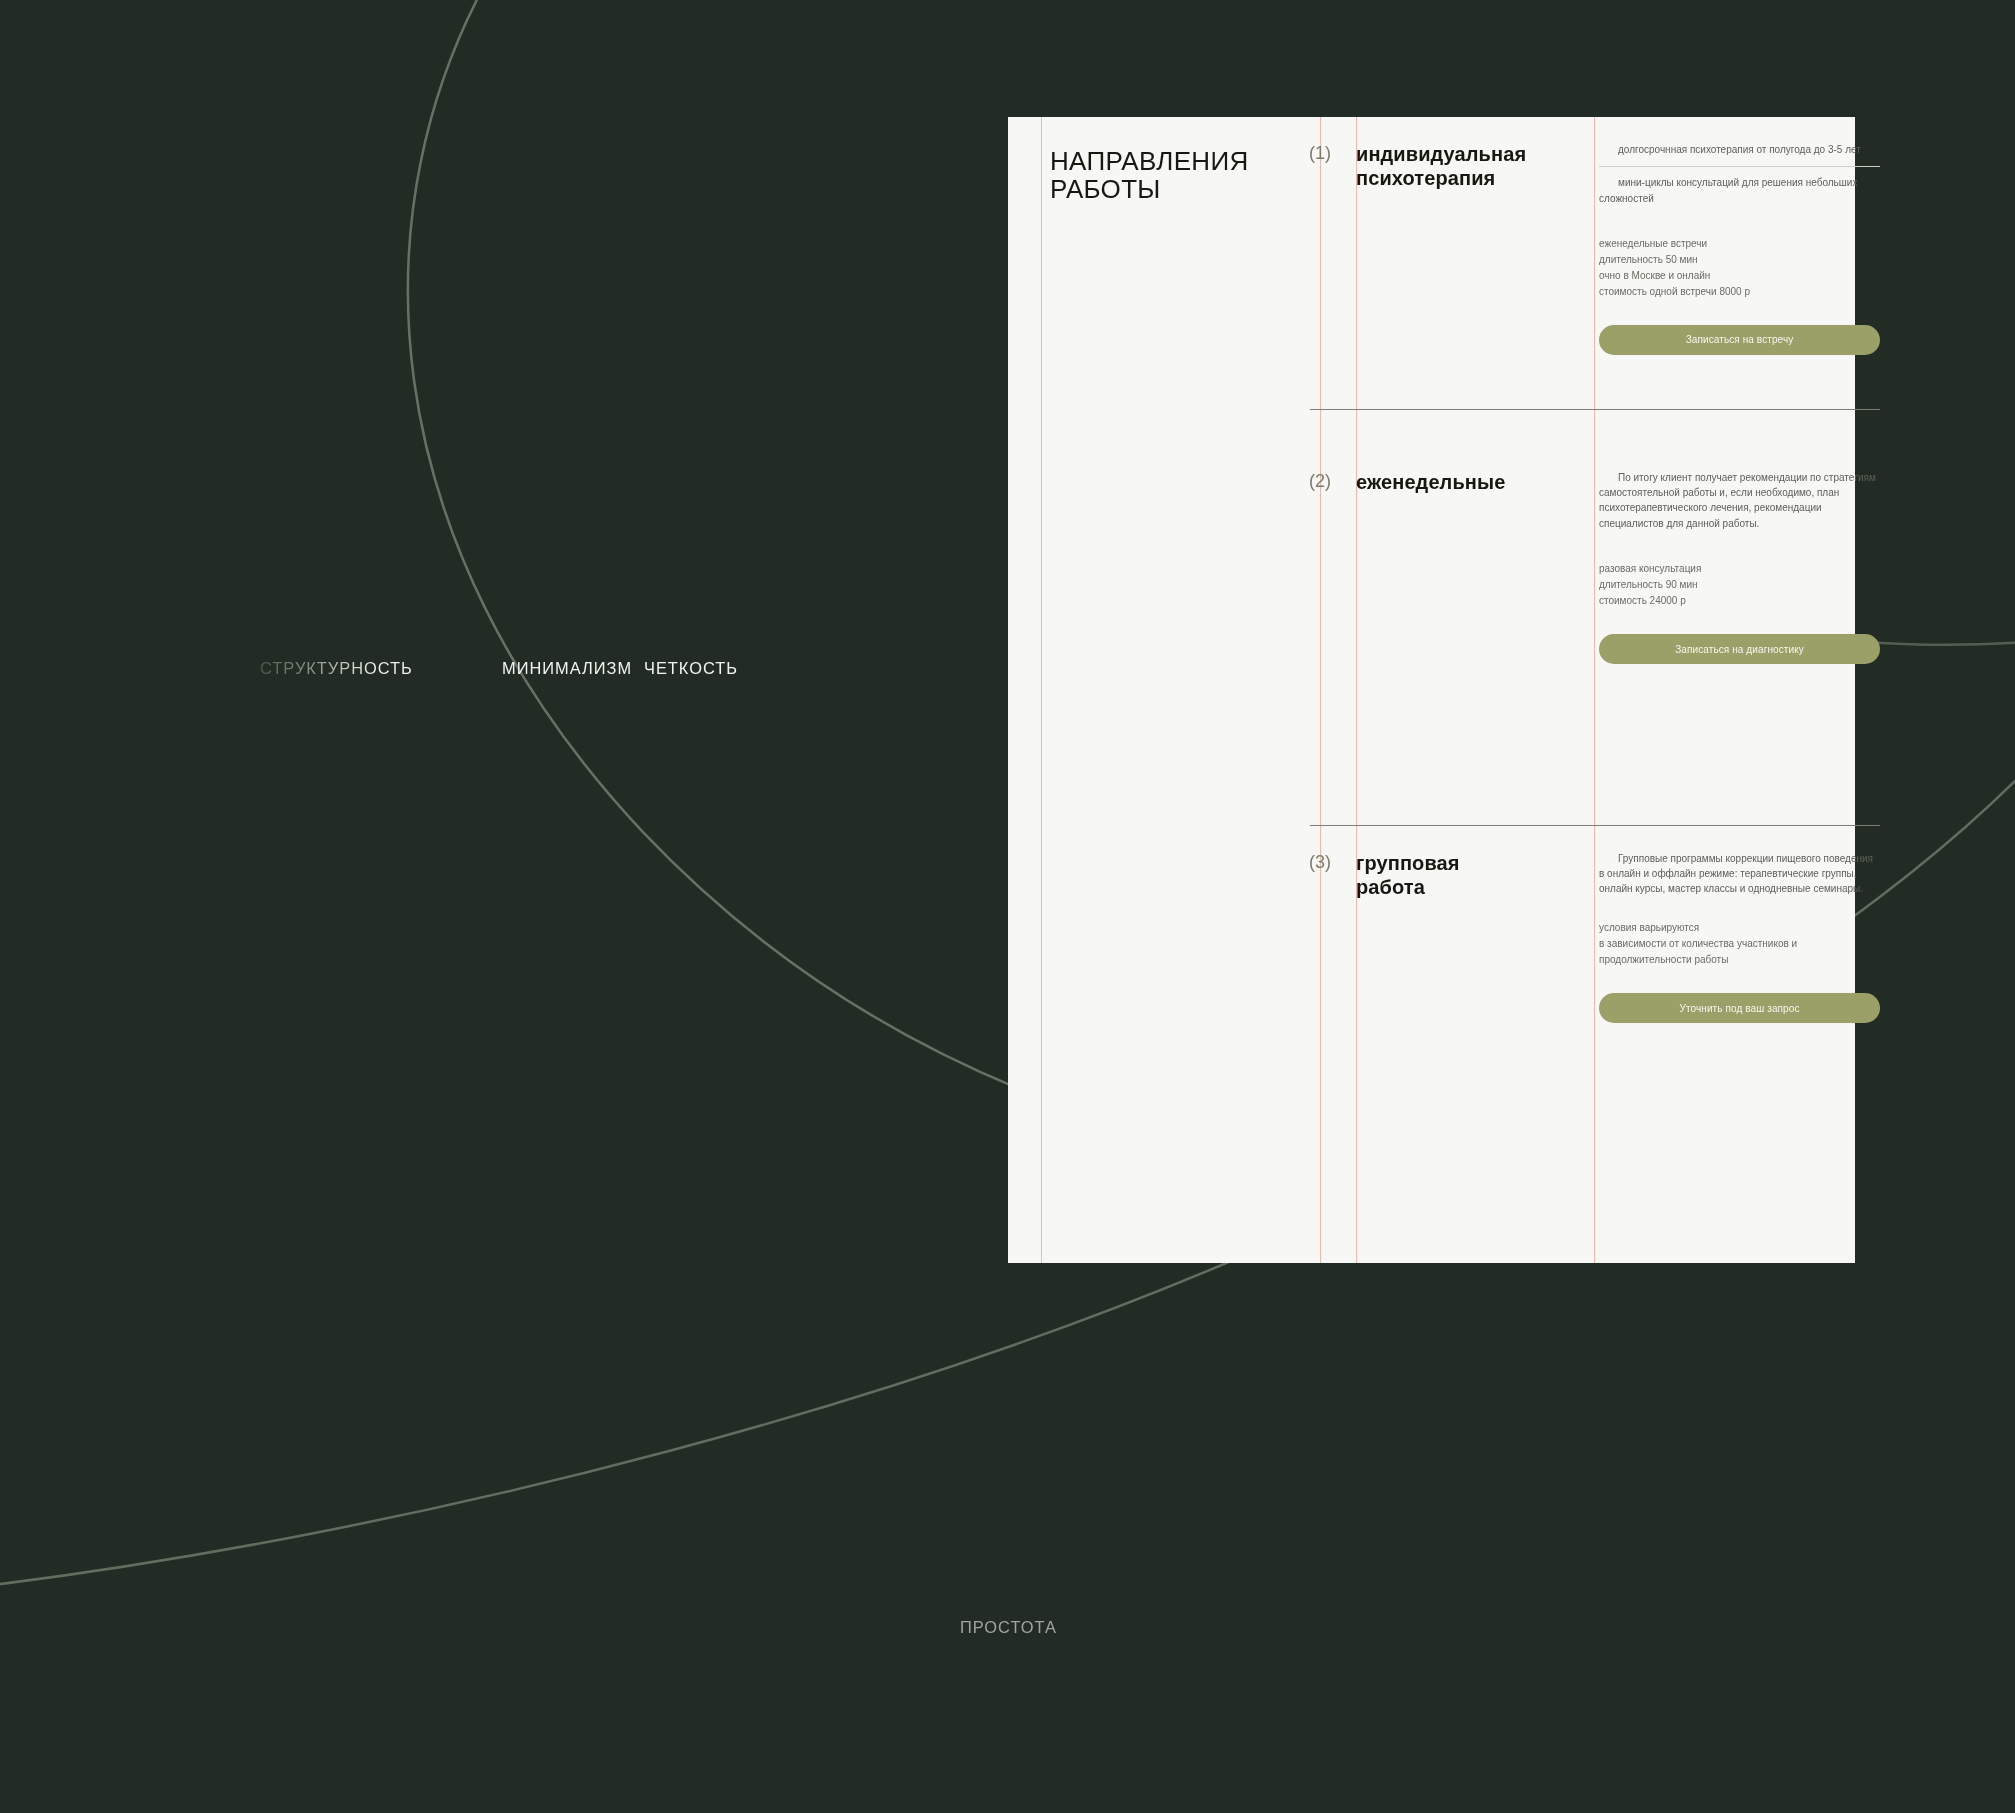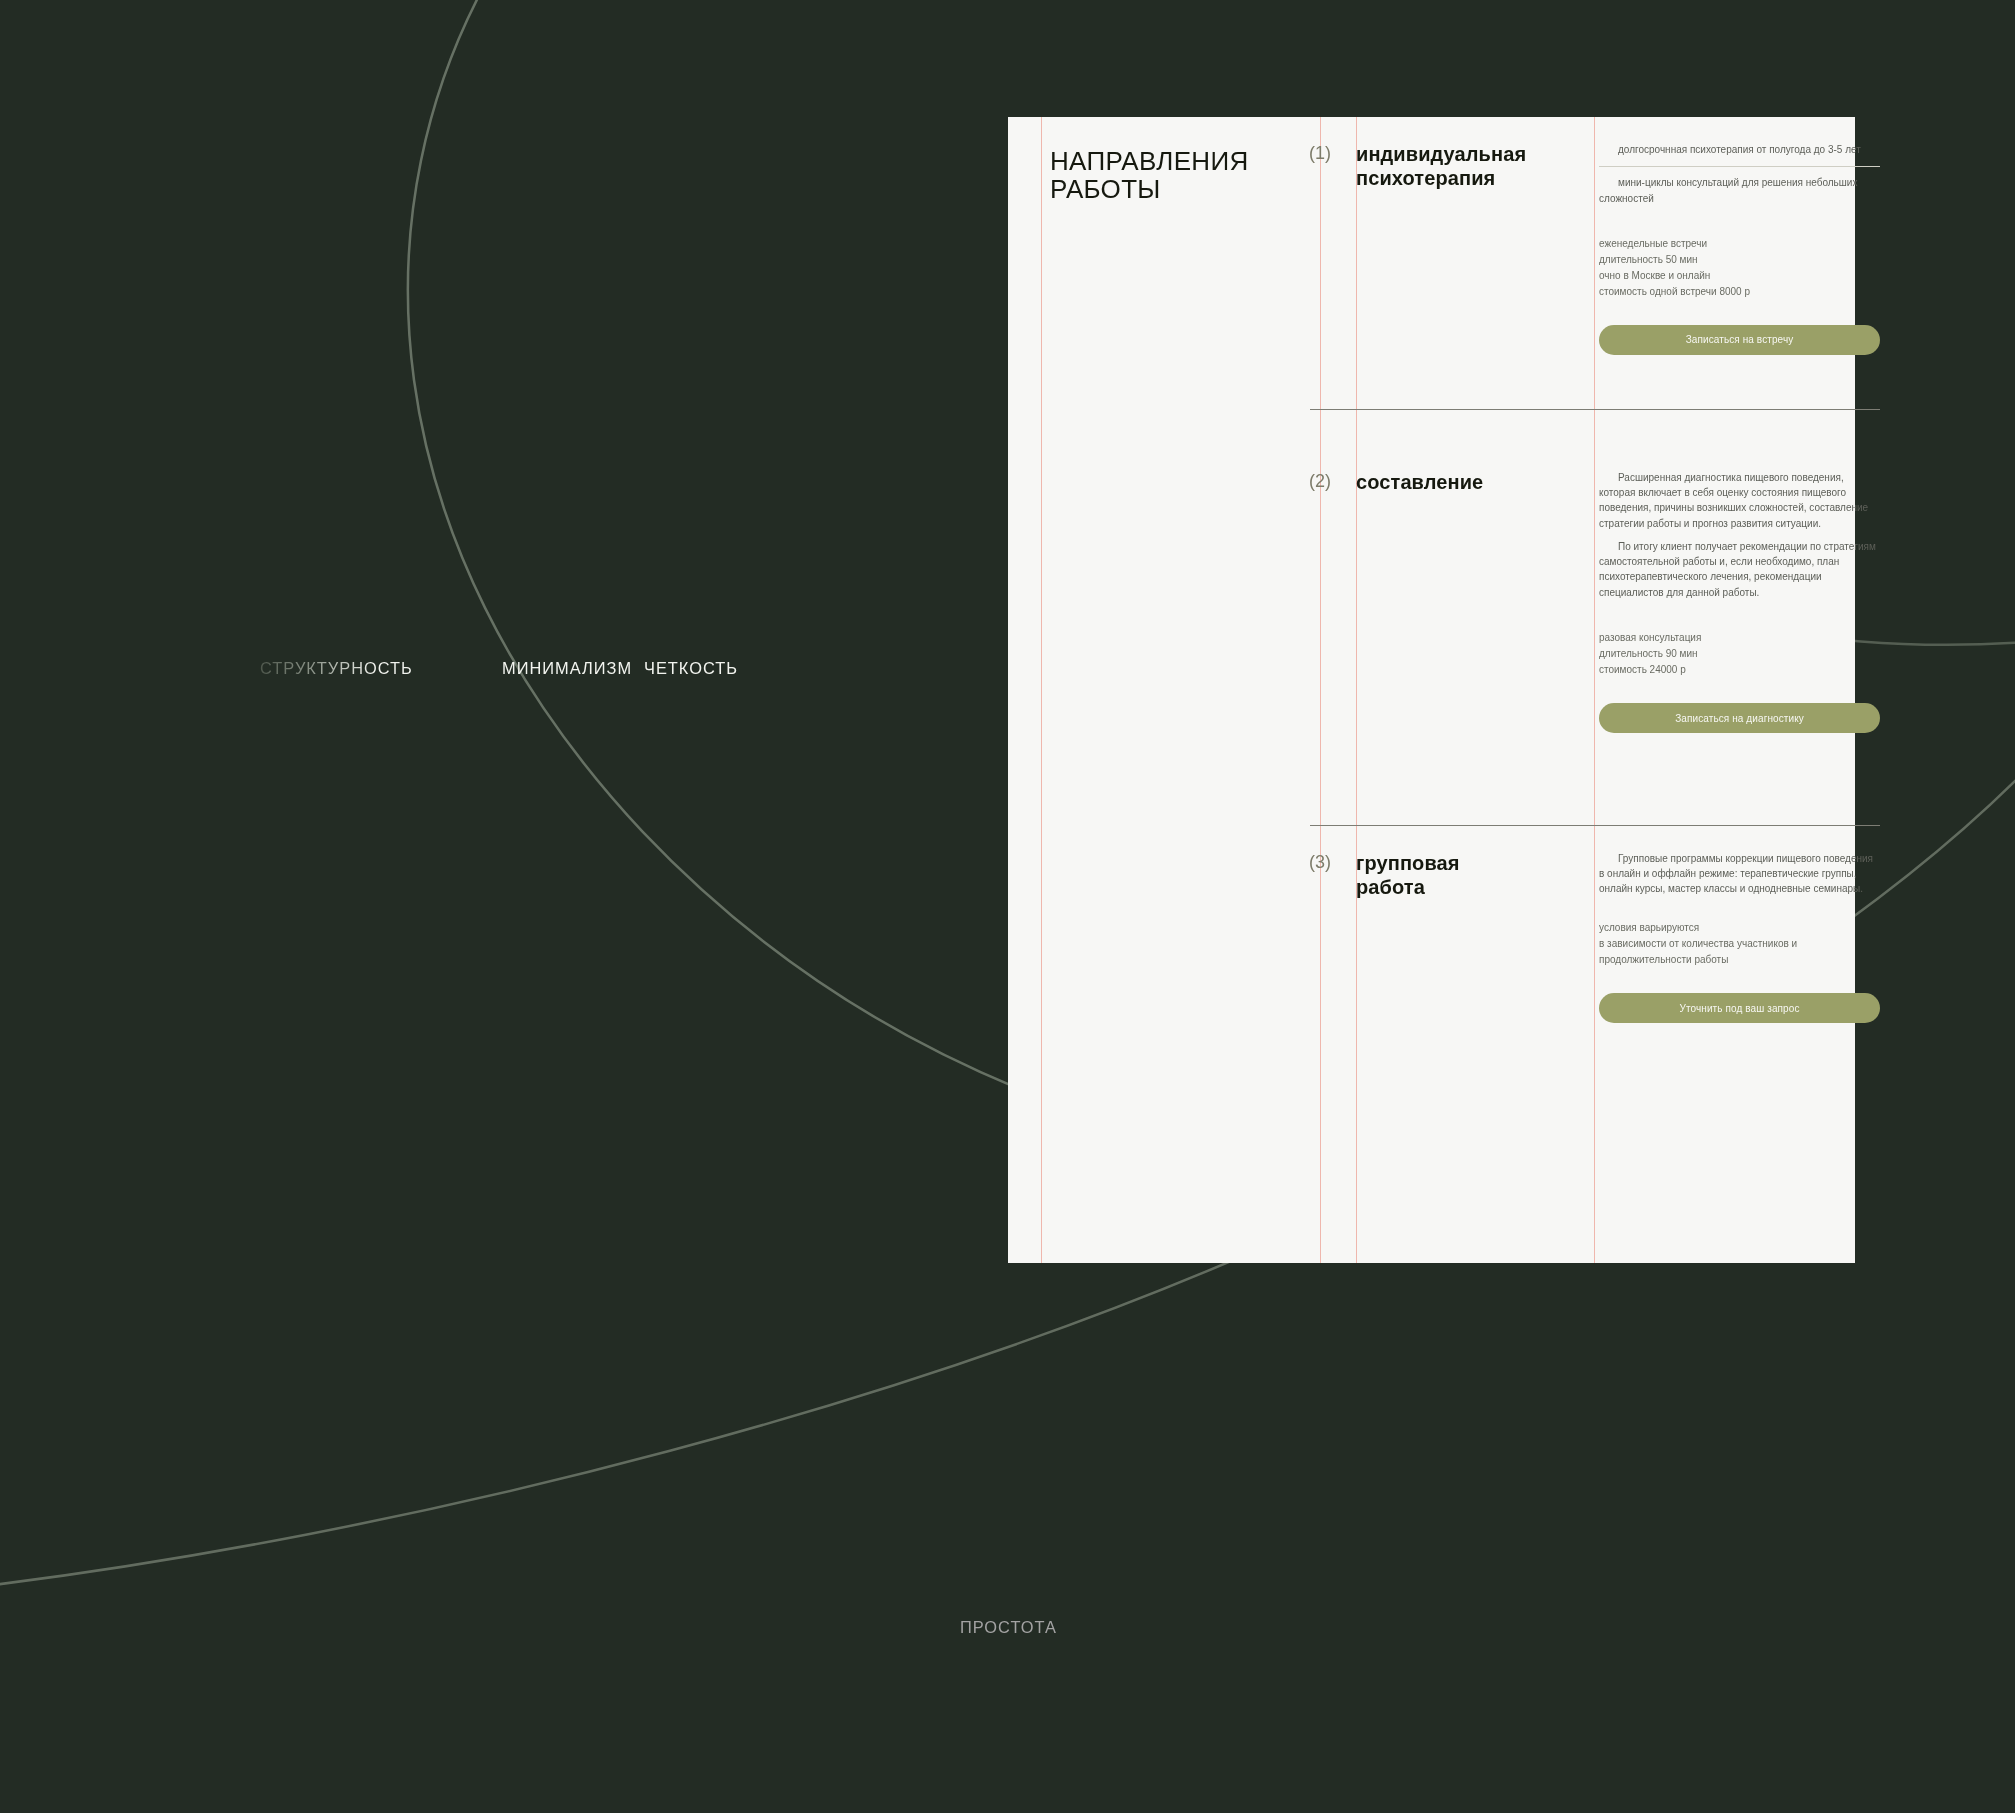--- a/index.html
+++ b/index.html
@@ -155,24 +155,23 @@
 длительность 50 мин
 очно в Москве и онлайн
 стоимость одной встречи 8000 р</div>
 
       <button class="cta" style="margin-top:24px;">Записаться на встречу</button>
     </div>
   </div>
 
   <div class="section" id="section-1">
     <span class="sec-num">(2)</span>
-    <div class="sec-head">составление</div>
+    <div class="sec-head">еженедельные</div>
 
     <div class="sec-body">
-      <div class="para">Расширенная диагностика пищевого поведения, которая включает в себя оценку состояния пищевого поведения, причины возникших сложностей, составление стратегии работы и прогноз развития ситуации.</div>
       <div class="para">По итогу клиент получает рекомендации по стратегиям самостоятельной работы и, если необходимо, план психотерапевтического лечения, рекомендации специалистов для данной работы.</div>
 
       <div class="meta" style="margin-top:30px; white-space:pre-line;">разовая консультация
 длительность 90 мин
 стоимость 24000 р</div>
 
       <button class="cta" style="margin-top:25px;">Записаться на диагностику</button>
     </div>
   </div>
 

